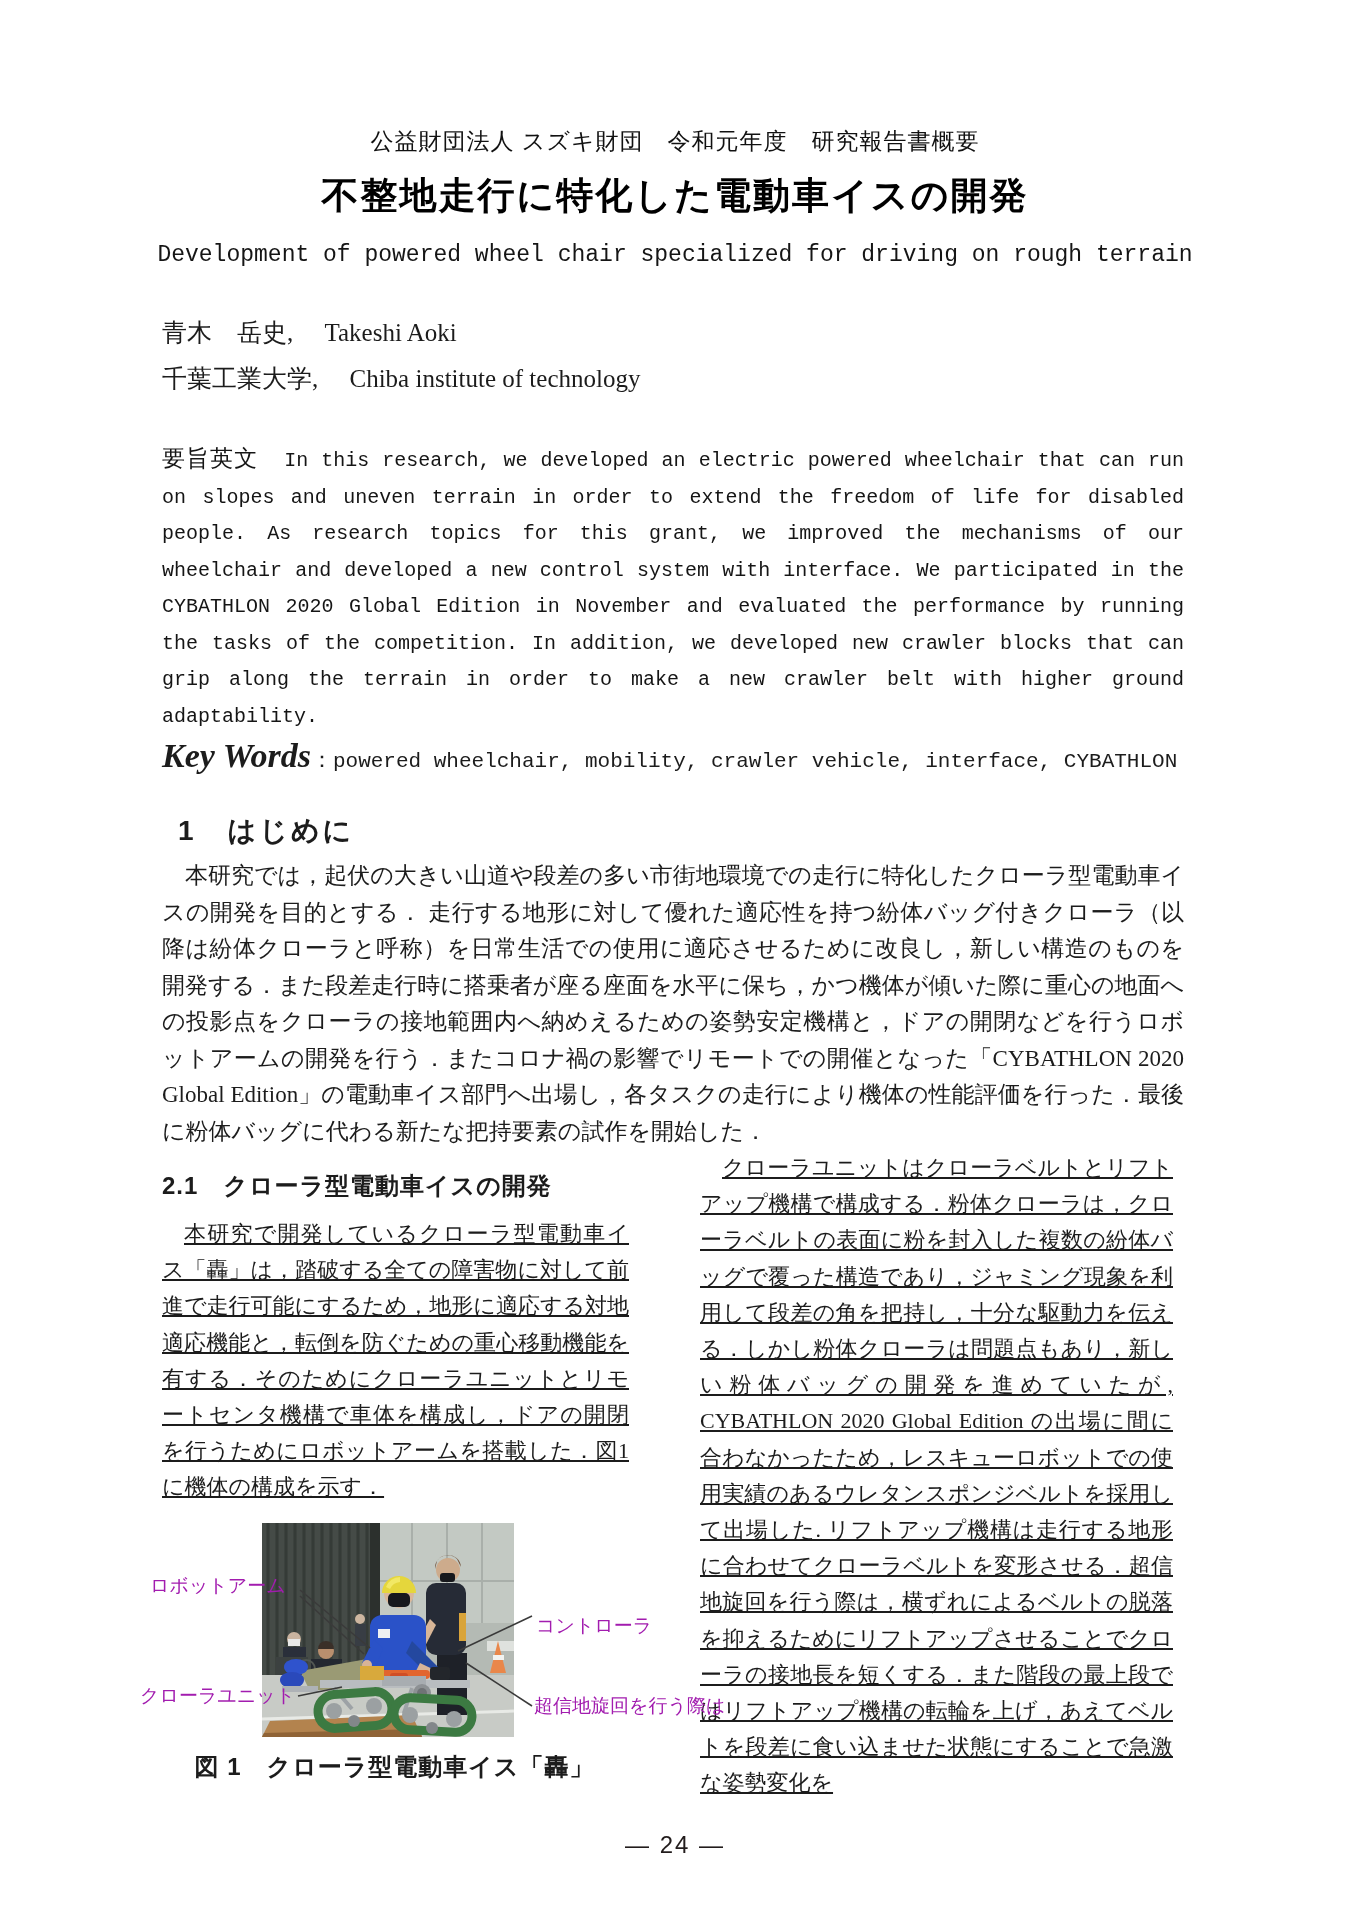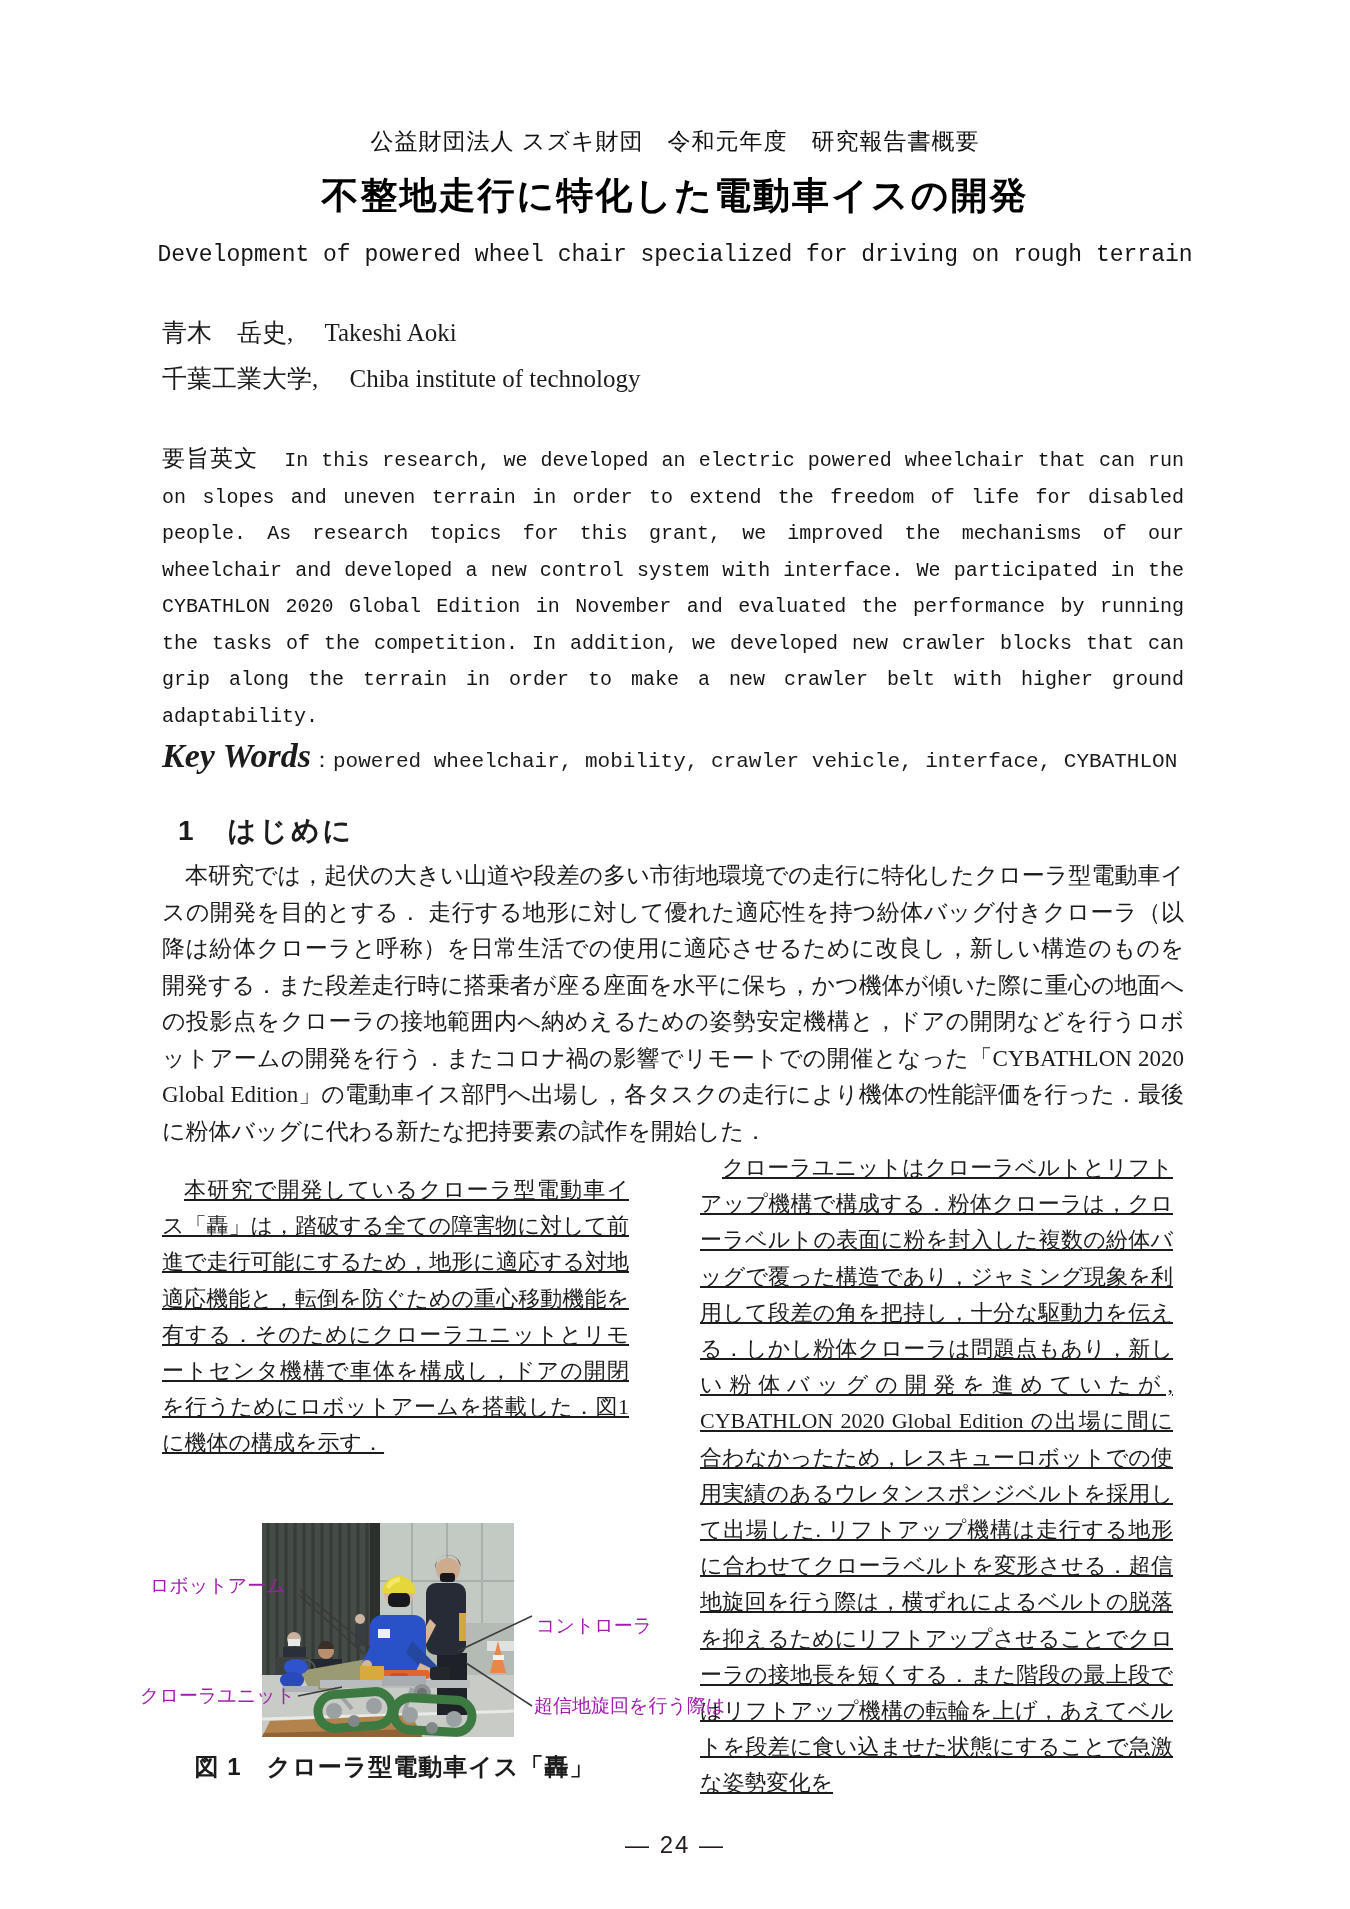--- a/index.html
+++ b/index.html
@@ -74,20 +74,21 @@
 
   <div class="abs abstract"><span class="jp-label">要旨英文</span><span>In this research, we developed an electric powered wheelchair that can run on slopes and uneven terrain in order to extend the freedom of life for disabled people. As research topics for this grant, we improved the mechanisms of our wheelchair and developed a new control system with interface. We participated in the CYBATHLON 2020 Global Edition in November and evaluated the performance by running the tasks of the competition. In addition, we developed new crawler blocks that can grip along the terrain in order to make a new crawler belt with higher ground adaptability.</span></div>
 
   <div class="abs keywords"><span class="kw-label">Key Words</span><span class="kw-sep">：</span><span>powered wheelchair, mobility, crawler vehicle, interface, CYBATHLON</span></div>
 
   <div class="abs sec1-h">1　はじめに</div>
 
   <div class="abs sec1-p">本研究では，起伏の大きい山道や段差の多い市街地環境での走行に特化したクローラ型電動車イスの開発を目的とする． 走行する地形に対して優れた適応性を持つ紛体バッグ付きクローラ（以降は紛体クローラと呼称）を日常生活での使用に適応させるために改良し，新しい構造のものを開発する．また段差走行時に搭乗者が座る座面を水平に保ち，かつ機体が傾いた際に重心の地面への投影点をクローラの接地範囲内へ納めえるための姿勢安定機構と，ドアの開閉などを行うロボットアームの開発を行う．またコロナ禍の影響でリモートでの開催となった「CYBATHLON 2020 Global Edition」の電動車イス部門へ出場し，各タスクの走行により機体の性能評価を行った．最後に粉体バッグに代わる新たな把持要素の試作を開始した．</div>
 
   <div class="abs col-left">
+    <h3 class="sec21-h">2.1　クローラ型電動車イスの開発</h3>
     <p class="col-p">本研究で開発しているクローラ型電動車イス「轟」は，踏破する全ての障害物に対して前進で走行可能にするため，地形に適応する対地適応機能と，転倒を防ぐための重心移動機能を有する．そのためにクローラユニットとリモートセンタ機構で車体を構成し，ドアの開閉を行うためにロボットアームを搭載した．図1に機体の構成を示す．</p>
   </div>
 
   <div class="abs col-right">
     <p class="col-p right">クローラユニットはクローラベルトとリフトアップ機構で構成する．粉体クローラは，クローラベルトの表面に粉を封入した複数の紛体バッグで覆った構造であり，ジャミング現象を利用して段差の角を把持し，十分な駆動力を伝える．しかし粉体クローラは問題点もあり，新しい粉体バッグの開発を進めていたが, CYBATHLON 2020 Global Edition の出場に間に合わなかったため，レスキューロボットでの使用実績のあるウレタンスポンジベルトを採用して出場した. リフトアップ機構は走行する地形に合わせてクローラベルトを変形させる．超信地旋回を行う際は，横ずれによるベルトの脱落を抑えるためにリフトアップさせることでクローラの接地長を短くする．また階段の最上段ではリフトアップ機構の転輪を上げ，あえてベルトを段差に食い込ませた状態にすることで急激な姿勢変化を</p>
   </div>
 
   <div class="abs figure-wrap">
 
     <svg class="photo" viewBox="0 0 252 214" xmlns="http://www.w3.org/2000/svg">

